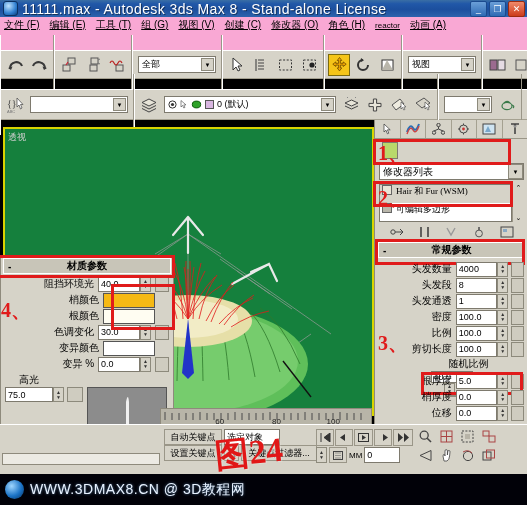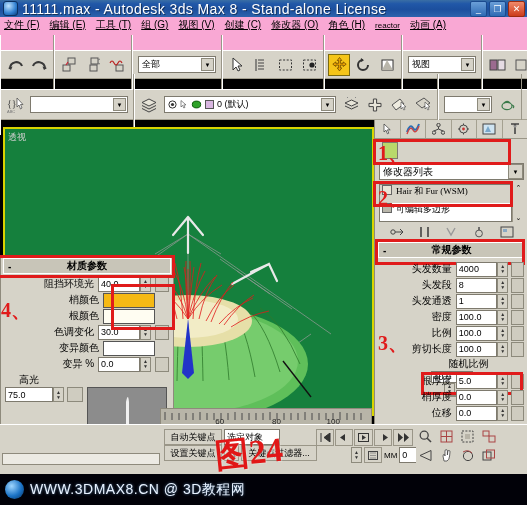--- a/index.html
+++ b/index.html
@@ -721,21 +721,21 @@
         <svg width="11" height="9" viewBox="0 0 11 9">
             <path d="M3 0 L3 9 M5 1 L10 4.5 L5 8z" fill="#333"></path>
           </svg>
       </div>
       <div class="sbtn" style="width:18px;height:15px;">
         <svg width="12" height="9" viewBox="0 0 12 9">
             <path d="M1 0 L6 4.5 L1 9z M7 0 L12 4.5 L7 9z" fill="#333"></path>
           </svg>
       </div>
     </div>
-    <div style="position:absolute;left:316px;top:22px;display:flex;align-items:center;gap:2px;padding-left:35px;">
+    <div style="position:absolute;left:316px;top:22px;display:flex;align-items:center;gap:2px;">
       <div class="spinarr" style="height:14px;">
           <span>▲</span>
           <span>▼</span>
         </div>
       <div class="sbtn" style="width:16px;height:14px;">
         <svg width="10" height="9" viewBox="0 0 10 9">
             <rect x="0.5" y="0.5" width="9" height="8" fill="none" stroke="#444"></rect>
             <path d="M2 2 h6 M2 4.5 h6 M2 7 h6" stroke="#777" stroke-width=".7"></path>
           </svg>
       </div>

